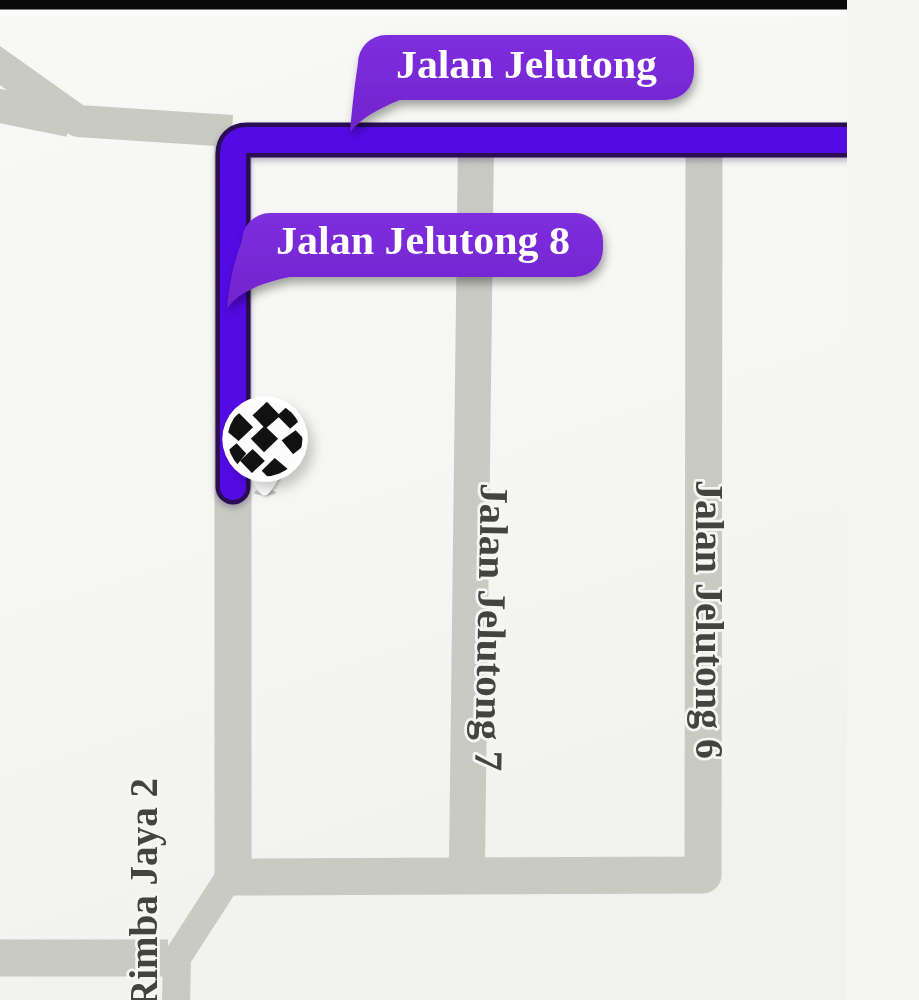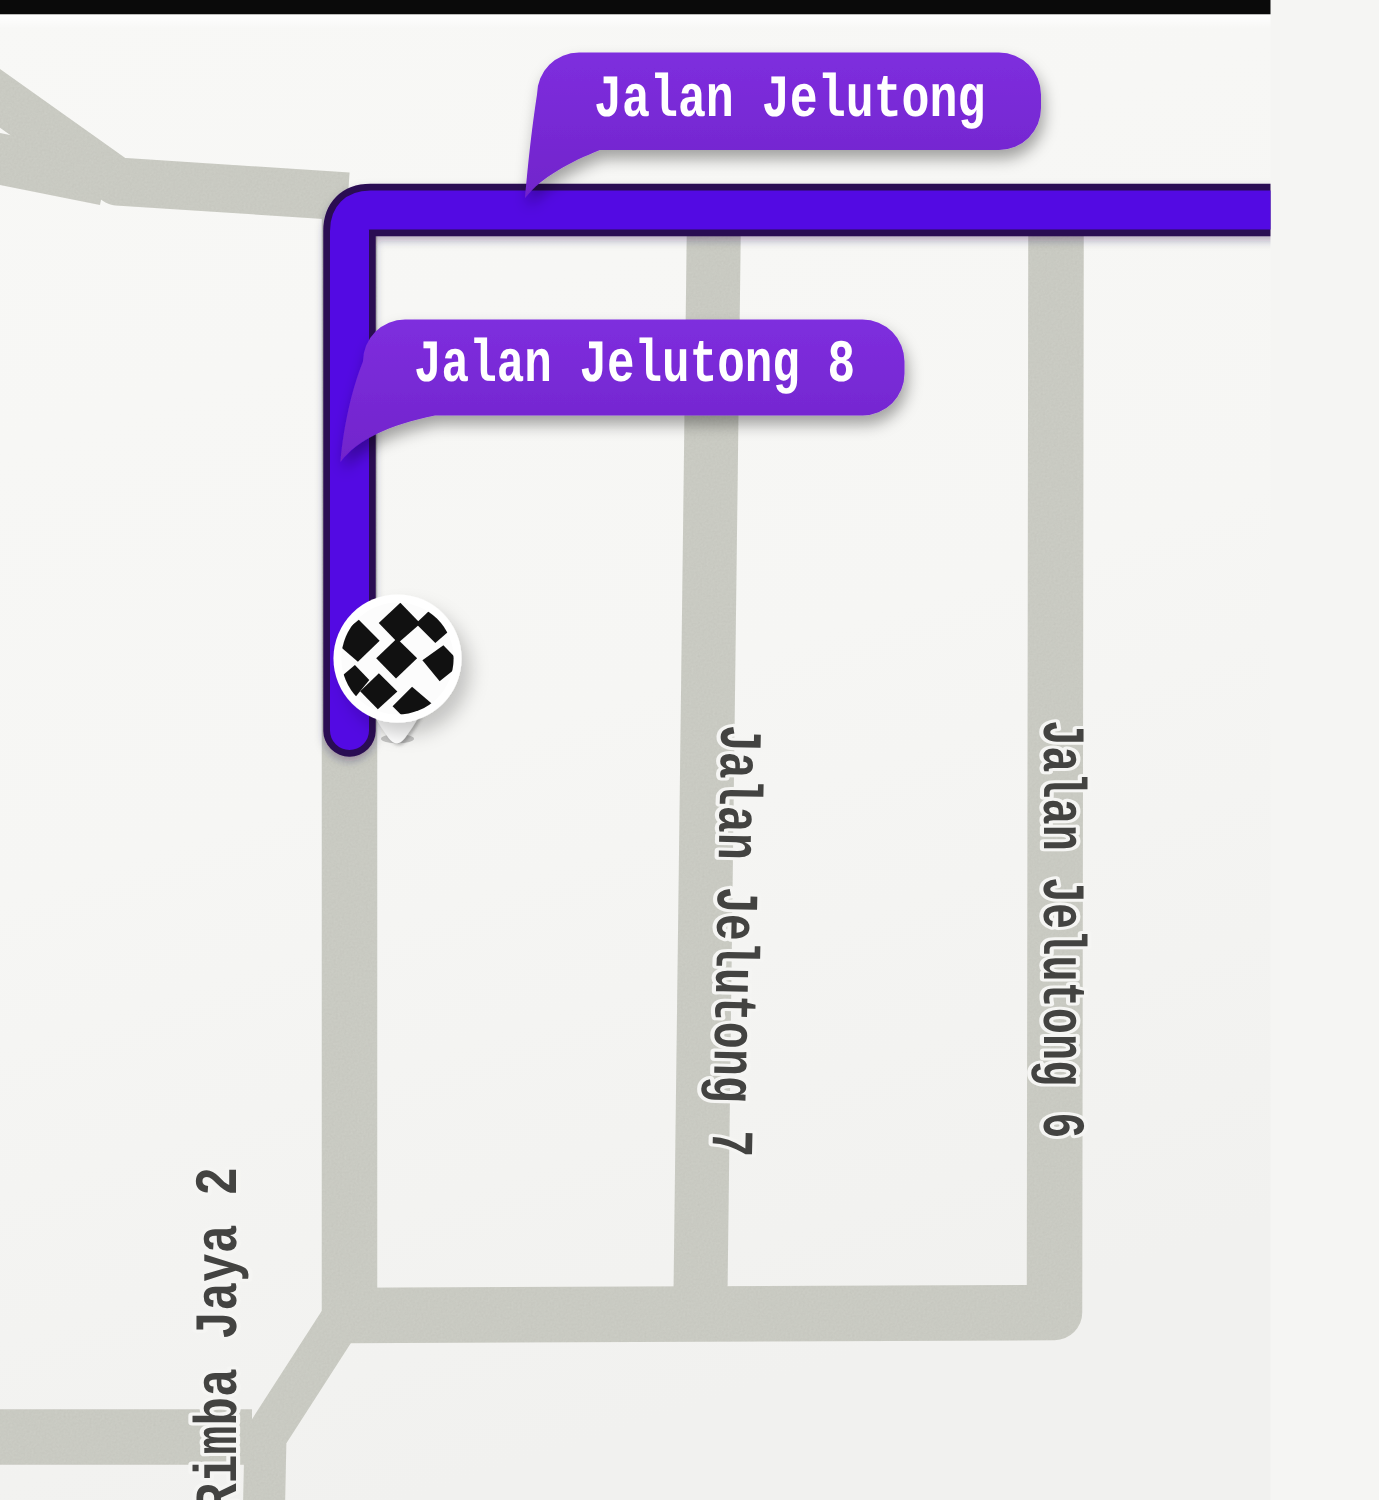--- a/index.html
+++ b/index.html
@@ -1,16 +1,16 @@
 <!DOCTYPE html>
 <html><head>
 <meta charset="utf-8">
 <style>
   html,body{margin:0;padding:0;background:#f5f5f3;}
-  .wrap{position:relative;width:847px;height:1000px;overflow:hidden;font-family:Liberation Mono, monospace;}
+  .wrap{position:relative;width:847px;height:1000px;overflow:hidden;font-family:Liberation Serif, serif;}
   svg{display:block;}
 </style>
 </head>
 <body>
 <div class="wrap">
 <svg width="919" height="1000" viewBox="0 0 919 1000" xmlns="http://www.w3.org/2000/svg">
   <defs>
     <linearGradient id="bgg" x1="0" y1="0" x2="0.3" y2="1">
       <stop offset="0" stop-color="#f8f8f6"></stop>
       <stop offset="0.55" stop-color="#f6f6f4"></stop>

